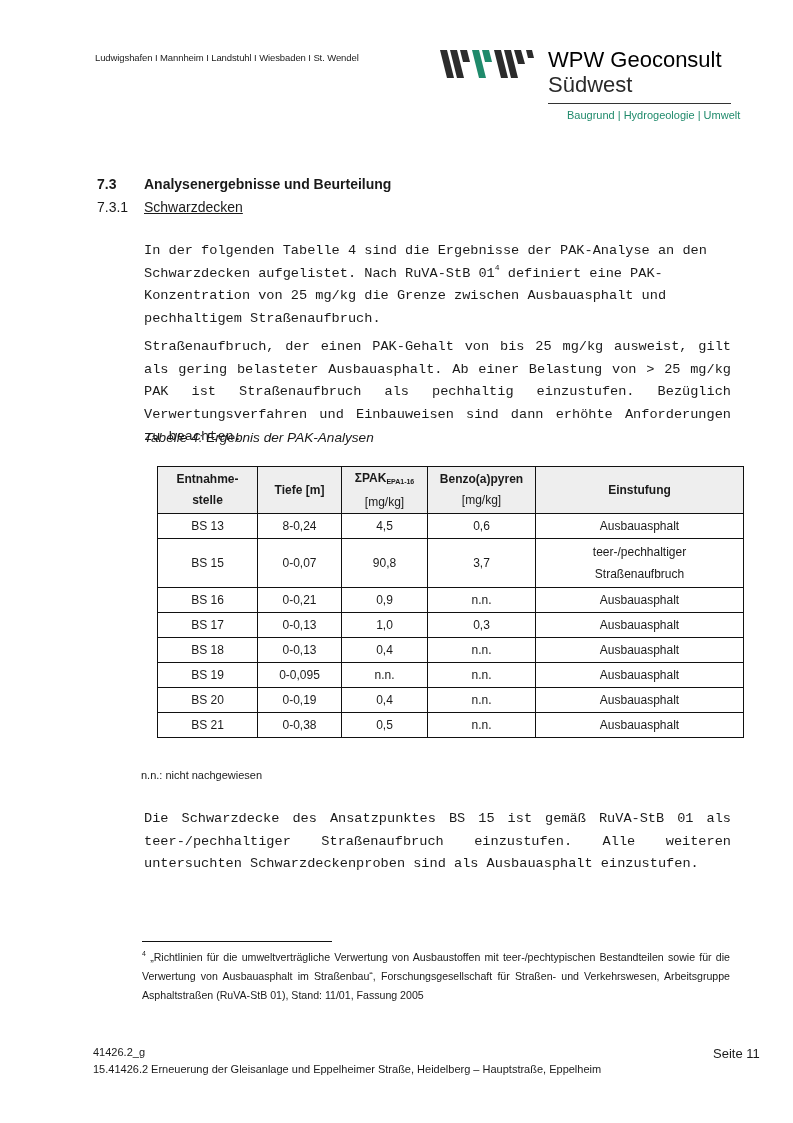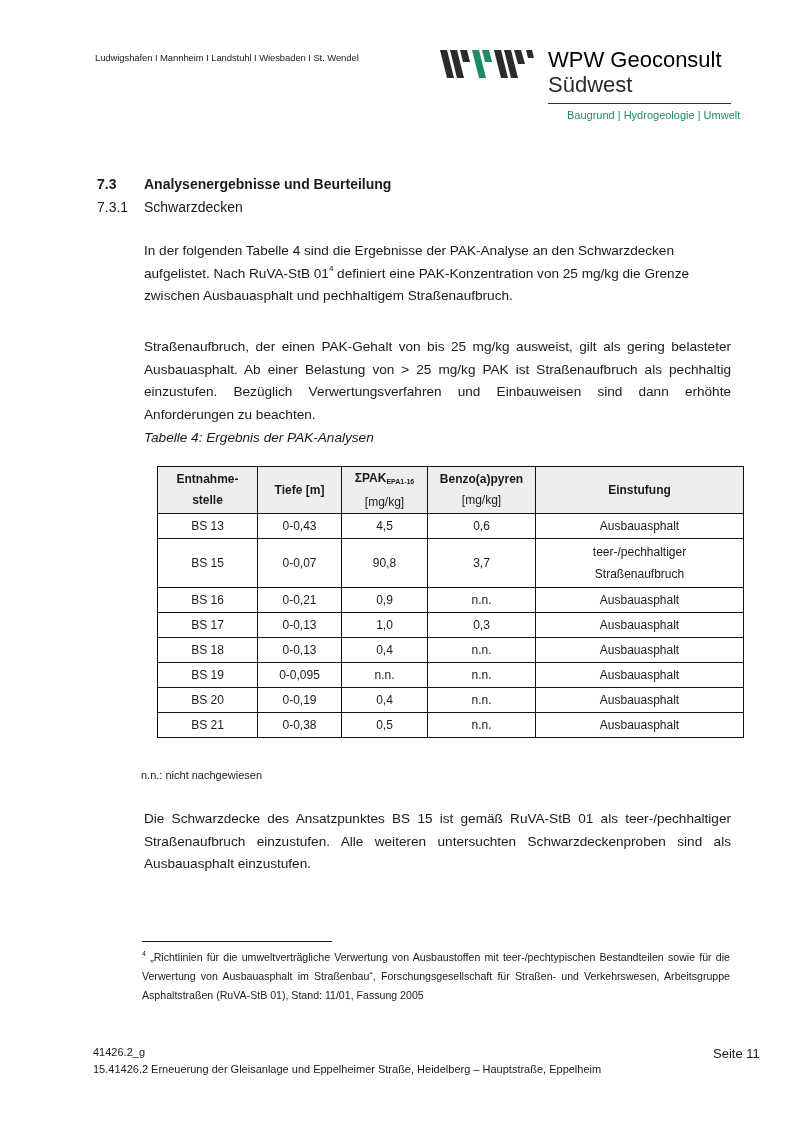--- a/index.html
+++ b/index.html
@@ -7,23 +7,23 @@
       font-family: "Liberation Sans", "DejaVu Sans", sans-serif; color: #1a1a1a; }
     .abs { position: absolute; }
     .cities { left: 95px; top: 52px; font-size: 9.5px; color: #222; letter-spacing: -0.1px; }
     .logo { left: 440px; top: 48px; width: 96px; height: 32px; }
     .brand1 { left: 548px; top: 47px; font-size: 22px; color: #000000; line-height: 26px; }
     .brand2 { left: 548px; top: 72px; font-size: 22px; color: #2a2a2a; line-height: 26px; }
     .brand-rule { left: 548px; top: 103px; width: 183px; height: 1px; background: #333; }
     .tagline { left: 548px; top: 109px; font-size: 11px; color: #1f8a6b; padding-left: 19px; }
     .h2 { left: 97px; top: 176px; font-size: 14px; font-weight: bold; }
     .h2 .num { display: inline-block; width: 47px; }
-    .h3 { left: 97px; top: 199px; font-size: 14px; }
+    .h3 { left: 97px; top: 199px; font-size: 14px; text-decoration: underline; }
     .h3 .num { display: inline-block; width: 47px; }
-    .para { left: 144px; width: 587px; font-size: 13.6px; line-height: 22.5px; }
+    .para { left: 144px; width: 587px; font-size: 13.6px; line-height: 22.5px; font-family: Liberation Mono, monospace; }
     .para.j { text-align: justify; text-align-last: left; }
     sup { font-size: 8px; vertical-align: 7px; line-height: 0; }
     .caption { left: 144px; top: 430px; font-size: 13.6px; font-style: italic; }
     table.t { position: absolute; left: 141px; top: 466px; border-collapse: collapse;
       font-size: 12px; margin-left: 16px; }
     table.t td, table.t th { border: 1px solid #111; text-align: center; padding: 0; line-height: 22px; }
     table.t th { background: #eeeeee; font-weight: bold; height: 46px; line-height: 21px; }
     table.t td { height: 24px; }
     table.t tr.tall td { height: 48px; }
     .sub { font-size: 7px; vertical-align: -2px; font-weight: bold; }
@@ -88,21 +88,21 @@
   <tbody>
       <tr>
     <th><span>Entnahme-</span><br><span>stelle</span></th>
     <th>Tiefe [m]</th>
     <th><span>ΣPAK</span><span class="sub">EPA1-16</span><br><span style="font-weight:normal">[mg/kg]</span></th>
     <th><span>Benzo(a)pyren</span><br><span style="font-weight:normal">[mg/kg]</span></th>
     <th>Einstufung</th>
   </tr>
   <tr>
     <td>BS 13</td>
-        <td>0-0,43</td>
+        <td>8-0,24</td>
         <td>4,5</td>
         <td>0,6</td>
         <td>Ausbauasphalt</td>
   </tr>
   <tr class="tall">
     <td>BS 15</td>
         <td>0-0,07</td>
         <td>90,8</td>
         <td>3,7</td>
     <td><span>teer-/pechhaltiger</span><br><span>Straßenaufbruch</span></td>

